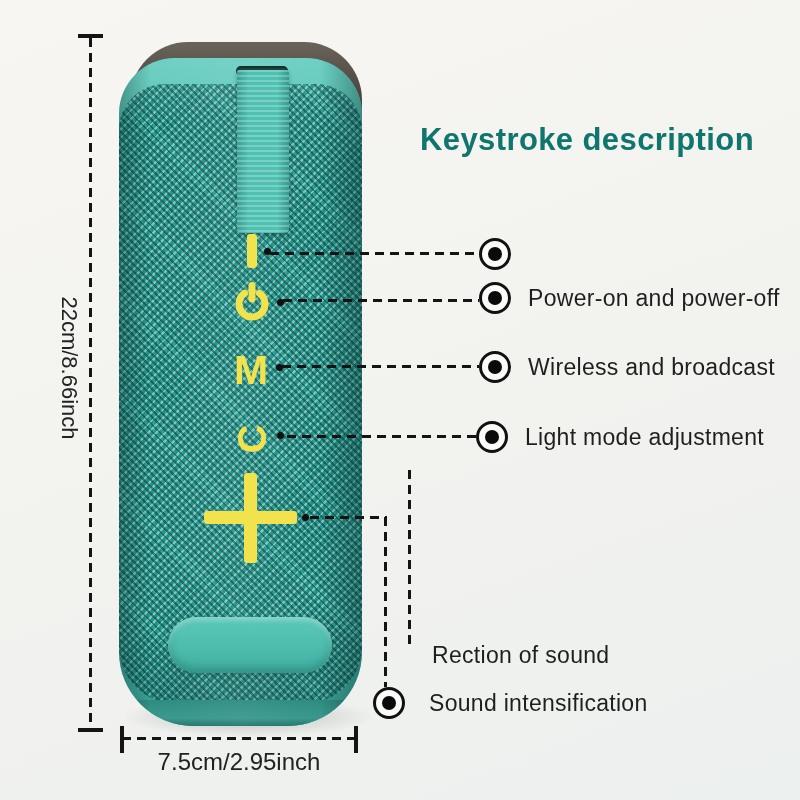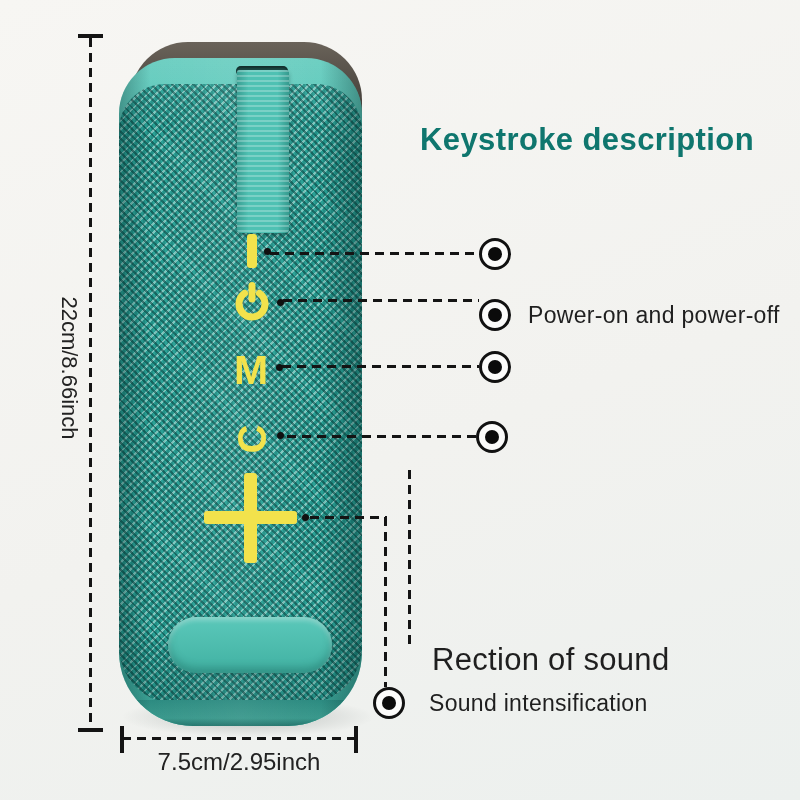--- a/index.html
+++ b/index.html
@@ -72,25 +72,25 @@
   #line-plus-v{left:384px;top:517px;height:170px;}
   #line-rection{left:408px;top:470px;height:180px;}
 
   
   .row{display:flex;align-items:center;gap:17px;z-index:7;}
   .bullseye{width:26px;height:26px;border:3px solid #111;border-radius:50%;
     display:flex;align-items:center;justify-content:center;flex:0 0 auto;background:#fbfbfa;}
   .bullseye .pupil{width:14px;height:14px;border-radius:50%;background:#0b0b0b;}
   .callout-text{font-size:23px;color:#1f1f1f;letter-spacing:.3px;white-space:nowrap;}
   #row-reduction{left:479px;top:238px;}
-  #row-power{left:479px;top:299px;}
+  #row-power{left:479px;top:282px;}
   #row-wireless{left:479px;top:351px;}
   #row-light{left:476px;top:421px;}
   #row-sound-int{left:373px;top:687px;gap:24px;}
-  #label-rection{left:432px;top:642px;font-size:31px;color:#1f1f1f;letter-spacing:.3px;z-index:7;}
+  #label-rection{left:432px;top:642px;font-size:23px;color:#1f1f1f;letter-spacing:.3px;z-index:7;}
 
   
   #dim-v-line{left:89px;top:38px;height:692px;}
   .tick-h{height:4px;background:#141414;z-index:6;}
   .tick-v{width:4px;background:#141414;z-index:6;}
   #dim-v-tick-top{left:78px;top:34px;width:25px;}
   #dim-v-tick-bottom{left:78px;top:728px;width:25px;}
   #dim-v-label{left:69px;top:368px;transform:translate(-50%,-50%) rotate(90deg);
     font-size:22px;color:#222;white-space:nowrap;z-index:6;}
   #dim-h-line{left:122px;top:737px;width:234px;}
@@ -147,25 +147,27 @@
 <div class="abs row" id="row-power">
   <span class="bullseye">
       <span class="pupil"></span>
     </span>
   <span class="callout-text">Power-on and power-off</span>
 </div>
 <div class="abs row" id="row-wireless">
   <span class="bullseye">
       <span class="pupil"></span>
     </span>
+  <span class="callout-text">Wireless and broadcast</span>
 </div>
 <div class="abs row" id="row-light">
   <span class="bullseye">
       <span class="pupil"></span>
     </span>
+  <span class="callout-text">Light mode adjustment</span>
 </div>
 <div class="abs" id="label-rection">Rection of sound</div>
 <div class="abs row" id="row-sound-int">
   <span class="bullseye">
       <span class="pupil"></span>
     </span>
   <span class="callout-text">Sound intensification</span>
 </div>
 
 <div class="abs vline" id="dim-v-line"></div>

